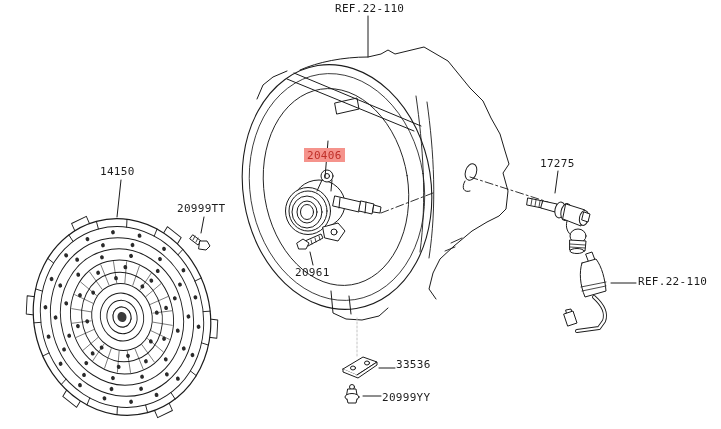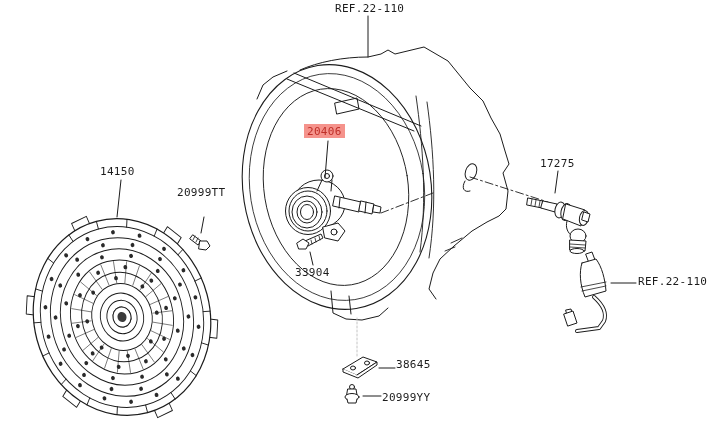--- a/index.html
+++ b/index.html
@@ -10,20 +10,21 @@
   }
   .stage{position:absolute;left:0;top:0;width:721px;height:429px;}
   svg.art{position:absolute;left:0;top:0;color:var(--line,#1c1c1c);}
   .callout{
     position:absolute;font-size:11px;line-height:1;letter-spacing:.3px;
     color:var(--line,#1c1c1c);white-space:nowrap;cursor:pointer;text-align:center;
   }
   .callout.hl{
     background:var(--hl-bg,#f5938c);color:var(--hl-tx,#bf2f28);
     padding:2px 3px 1px 3px;
+    margin-top:24px;
   }
 </style>
 </head>
 <body style="--line: #1c1c1c; --hl-bg: #f5938c; --hl-tx: #bf2f28; background: rgb(255, 255, 255);">
 
 <div class="stage">
 
   <svg class="art" width="721" height="429" viewBox="0 0 721 429" fill="none" stroke="currentColor" stroke-width="1" stroke-linecap="round" stroke-linejoin="round">
 
     <g>
@@ -256,26 +257,26 @@
       <path d="M395,368 L379,368"></path>
       <path d="M381,396 L363,396"></path>
       <path d="M357,318 L357,356" stroke="#c4c4c4" stroke-dasharray="2 2"></path>
     </g>
   </svg>
 
   <div class="callout" style="left:335px;top:3px">REF.22-110</div>
 
   <div class="callout" style="left:100px;top:166px">14150</div>
 
-  <div class="callout" style="left:177px;top:187px">20999TT</div>
+  <div class="callout" style="left:177px;top:203px">20999TT</div>
 
   <div class="callout hl" style="left:304px;top:124px">20406</div>
 
-  <div class="callout" style="left:295px;top:267px">33904</div>
+  <div class="callout" style="left:295px;top:267px">20961</div>
 
   <div class="callout" style="left:540px;top:158px">17275</div>
 
   <div class="callout" style="left:638px;top:276px">REF.22-110</div>
 
-  <div class="callout" style="left:396px;top:359px">38645</div>
+  <div class="callout" style="left:396px;top:359px">33536</div>
 
   <div class="callout" style="left:382px;top:392px">20999YY</div>
 </div>
 
 </body></html>

